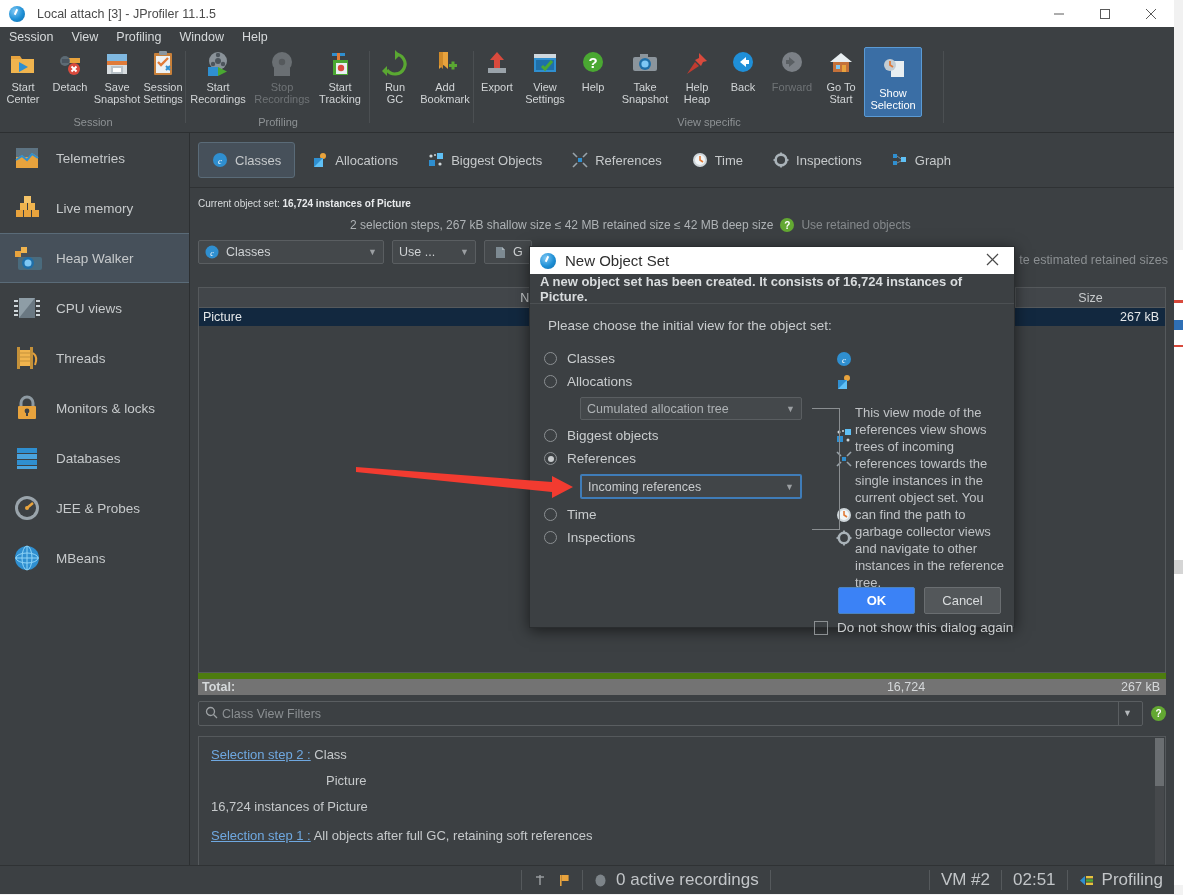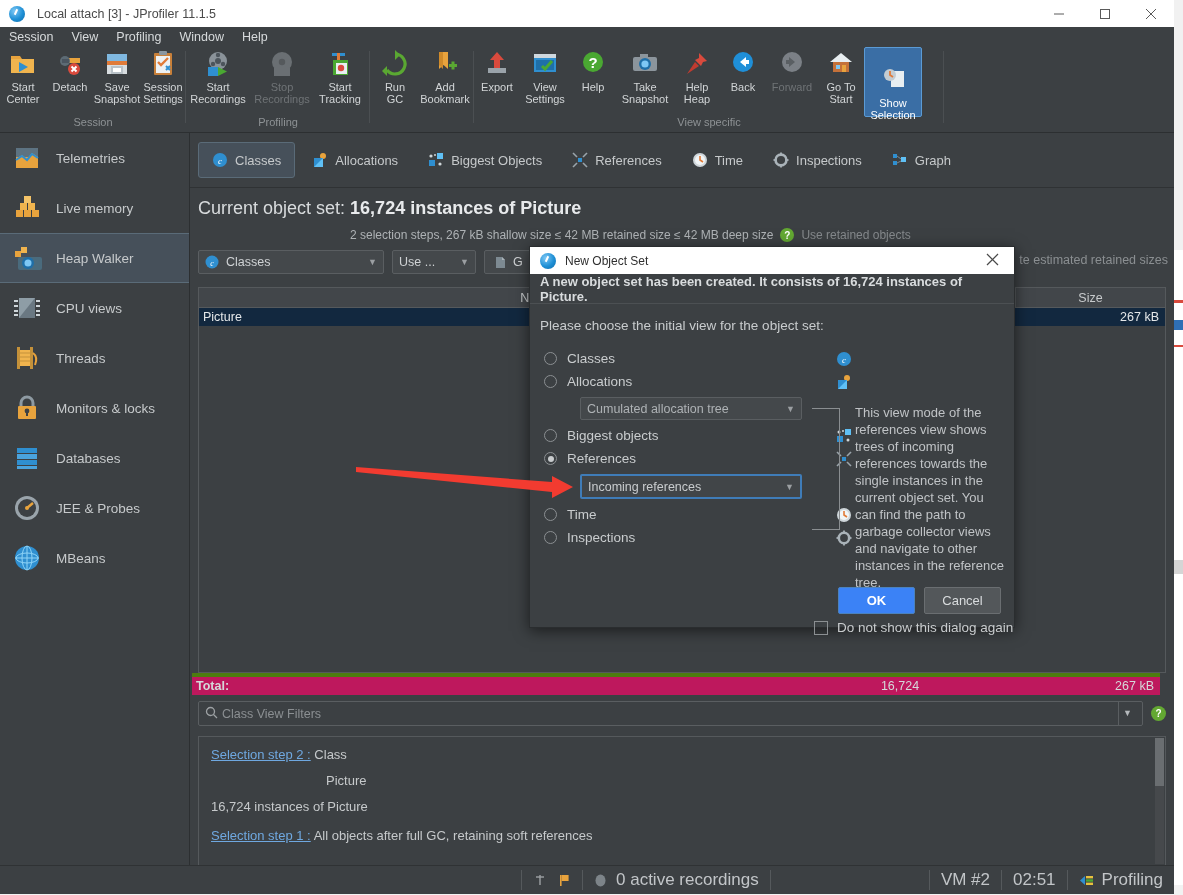--- a/index.html
+++ b/index.html
@@ -64,21 +64,21 @@
   .ribgroup .sep { position:absolute; right:0; top:4px; bottom:10px; width:1px; background:#4b4f52; }
   .rbtn {
     width:auto; min-width:46px; padding:3px 6px 0 6px; height:70px;
     display:flex; flex-direction:column; align-items:center;
     font-size:11px; line-height:12px; color:#d2d5d7; text-align:center;
   }
   .rbtn .ico { width:28px; height:28px; margin-bottom:3px; position:relative; }
   .rbtn.disabled { color:#6f7376; }
   .rbtn.selected {
     background:#3a6ea5; border:1px solid #5b9bd5; border-radius:2px;
-    color:#ffffff; padding-top:18px;
+    color:#ffffff; padding-top:8px;
   }
   .rbtn .lbl { white-space:pre-line; }
 
   
   .leftnav {
     position:absolute; top:133px; left:0; width:190px; height:738px;
     background:#3c4043; border-right:1px solid #2c2f31;
   }
   .navitem {
     height:50px; display:flex; align-items:center; padding-left:12px;
@@ -91,21 +91,21 @@
   .main { position:absolute; top:133px; left:190px; width:984px; height:738px; background:#3c4043; }
 
   .viewtabs { height:55px; display:flex; align-items:center; padding:0 8px;
               border-bottom:1px solid #2f3234; }
   .vtab { display:flex; align-items:center; height:36px; padding:0 13px; margin-right:4px;
           font-size:13px; color:#c6c9cb; border-radius:3px; }
   .vtab.active { background:#46505a; border:1px solid #5a6b78; }
   .vtab .ti { width:16px;height:16px;margin-right:7px; position:relative; flex:none;}
 
   .objset { padding:10px 0 0 8px; }
-  .objset .line1 { font-size:18px; color:#d8dbdd; }
+  .objset .line1 { font-size:10px; color:#d8dbdd; }
   .objset .line1 b { color:#e8eaec; font-weight:bold; }
   .objset .line2 { font-size:12px; color:#aeb2b5; margin-top:9px; padding-left:152px;
                    display:flex; align-items:center; }
   .objset .line2 .qmark { width:14px;height:14px;border-radius:50%;background:#63a832;
                           color:#fff;font-size:10px;display:inline-flex;align-items:center;
                           justify-content:center;margin:0 7px;font-weight:bold; }
   .objset .line2 .dim { color:#85898c; }
 
   .toolrow { display:flex; align-items:center; padding:8px 8px 6px 8px; gap:8px; }
   .combo { height:24px; background:#44484b; border:1px solid #5a5e61; border-radius:2px;
@@ -126,23 +126,23 @@
   .th.name { flex:1; }
   .th.inst { width:140px; border-left:1px solid #55595c; }
   .th.size { width:150px; border-left:1px solid #55595c; }
   .trow { height:18px; display:flex; background:#12283f; color:#e5e8ea; font-size:12.5px; }
   .trow .c-name { flex:1; padding-left:4px; display:flex; align-items:center; }
   .trow .c-inst { width:140px; text-align:right; padding-right:6px; display:flex;
                   align-items:center; justify-content:flex-end; }
   .trow .c-size { width:150px; text-align:right; padding-right:6px; display:flex;
                   align-items:center; justify-content:flex-end; }
 
-  .totalrow { position:absolute; left:2px; top:540px; width:968px; height:22px;
-              background:#be185d; display:flex; align-items:center;
-              border-top:4px solid #4d7c0f; font-size:12.5px; color:#d5d8da; }
+  .totalrow { position:absolute; left:8px; top:540px; width:968px; height:22px;
+              background:#737373; display:flex; align-items:center;
+              border-top:6px solid #4d7c0f; font-size:12.5px; color:#d5d8da; }
   .totalrow .t-lbl { padding-left:4px; font-weight:bold; flex:1; }
   .totalrow .t-inst { width:220px; text-align:center; }
   .totalrow .t-size { width:150px; text-align:right; padding-right:6px; }
 
   .filterrow { position:absolute; left:8px; top:568px; width:968px; height:25px; display:flex; align-items:center; }
   .filterbox { flex:1; height:25px; background:#3c4043; border:1px solid #5a5e61; border-radius:2px;
                display:flex; align-items:center; padding:0 6px; font-size:12.5px; color:#8b8f92; }
   .filterbox .magn { margin-right:4px; color:#9da1a4; }
   .filterbox .fdown { margin-left:auto; width:18px; text-align:center; font-size:9px; color:#b5b9bc;
                       border-left:1px solid #5a5e61; height:23px; line-height:23px;}
@@ -174,26 +174,26 @@
   
   .dlg-shadow { position:absolute; left:529px; top:246px; width:486px; height:382px;
                 box-shadow:0 3px 14px rgba(0,0,0,.55); }
   .dialog { position:absolute; left:529px; top:246px; width:486px; height:382px;
             background:#3c4043; border:1px solid #2a2d2f; }
   .dlg-title { height:27px; background:#ffffff; display:flex; align-items:center; }
   .dlg-title .dico { width:16px;height:16px;border-radius:50%; margin-left:10px; flex:none;
     background:radial-gradient(circle at 35% 32%, #7ec8f5 0%, #1e8fd5 55%, #0d6aa8 100%); position:relative;}
   .dlg-title .dico:after{content:"";position:absolute;left:6px;top:3px;width:2px;height:6px;
     background:#fff;transform:rotate(25deg);}
-  .dlg-title .dt { margin-left:9px; font-size:12px; color:#2f2f2f; }
+  .dlg-title .dt { margin-left:9px; font-size:15px; color:#2f2f2f; }
   .dlg-title .dx { margin-left:auto; width:44px; text-align:center; color:#4a4a4a; }
   .dlg-banner { height:30px; display:flex; align-items:center; padding:0 10px;
                 font-size:13px; font-weight:bold; color:#d9dcde; border-bottom:1px solid #4c5053; }
   .dlg-body { padding:14px 0 0 0; position:relative; height:324px; }
-  .dlg-prompt { padding-left:10px; font-size:13.5px; color:#c9ccce; margin-bottom:14px; }
+  .dlg-prompt { padding-left:18px; font-size:13.5px; color:#c9ccce; margin-bottom:14px; }
   .opt-col { width:300px; padding-left:14px; }
   .opt { display:flex; align-items:center; height:23px; font-size:13.5px; color:#c9ccce; position:relative; }
   .radio { width:13px;height:13px;border-radius:50%;border:1.5px solid #8b8f92;
            margin-right:10px; flex:none; position:relative; }
   .radio.on:after { content:""; position:absolute; left:2.5px; top:2.5px; width:6px;height:6px;
                     border-radius:50%; background:#c9ccce; }
   .opt .oico { position:absolute; left:292px; width:16px; height:16px; }
   .sub-combo { margin:4px 0 4px 36px; width:222px; height:23px; background:#44484b;
                border:1px solid #5a5e61; border-radius:2px; display:flex; align-items:center;
                padding:0 6px; font-size:12.5px; color:#aeb2b5; }

